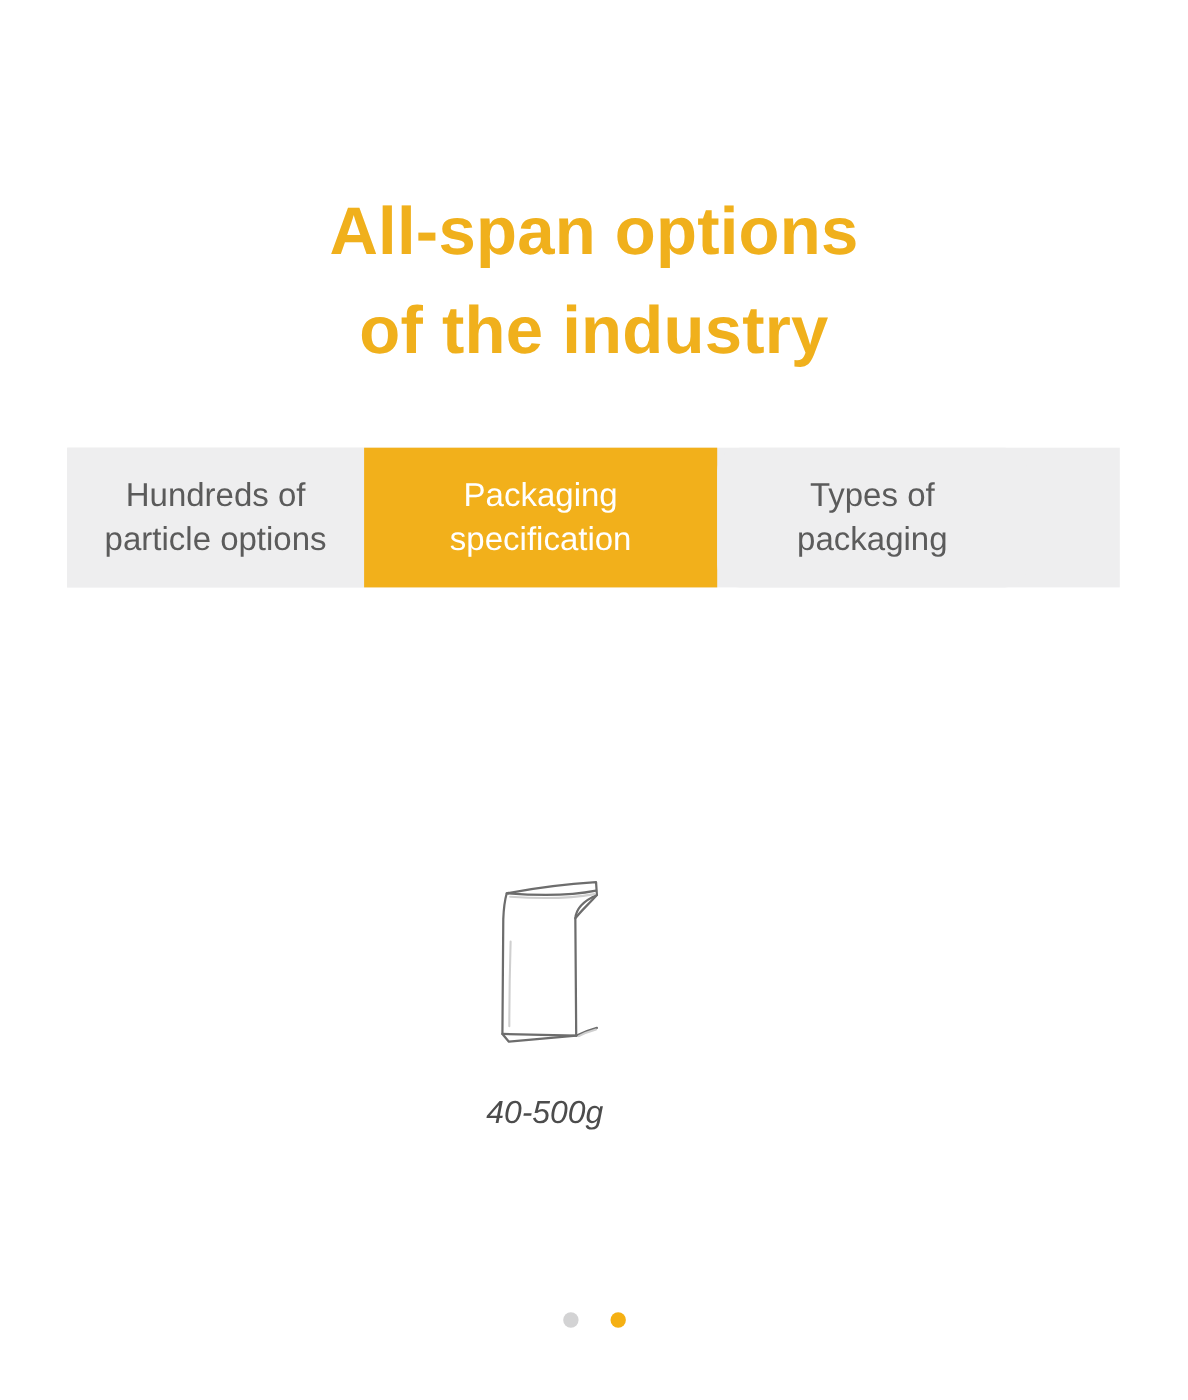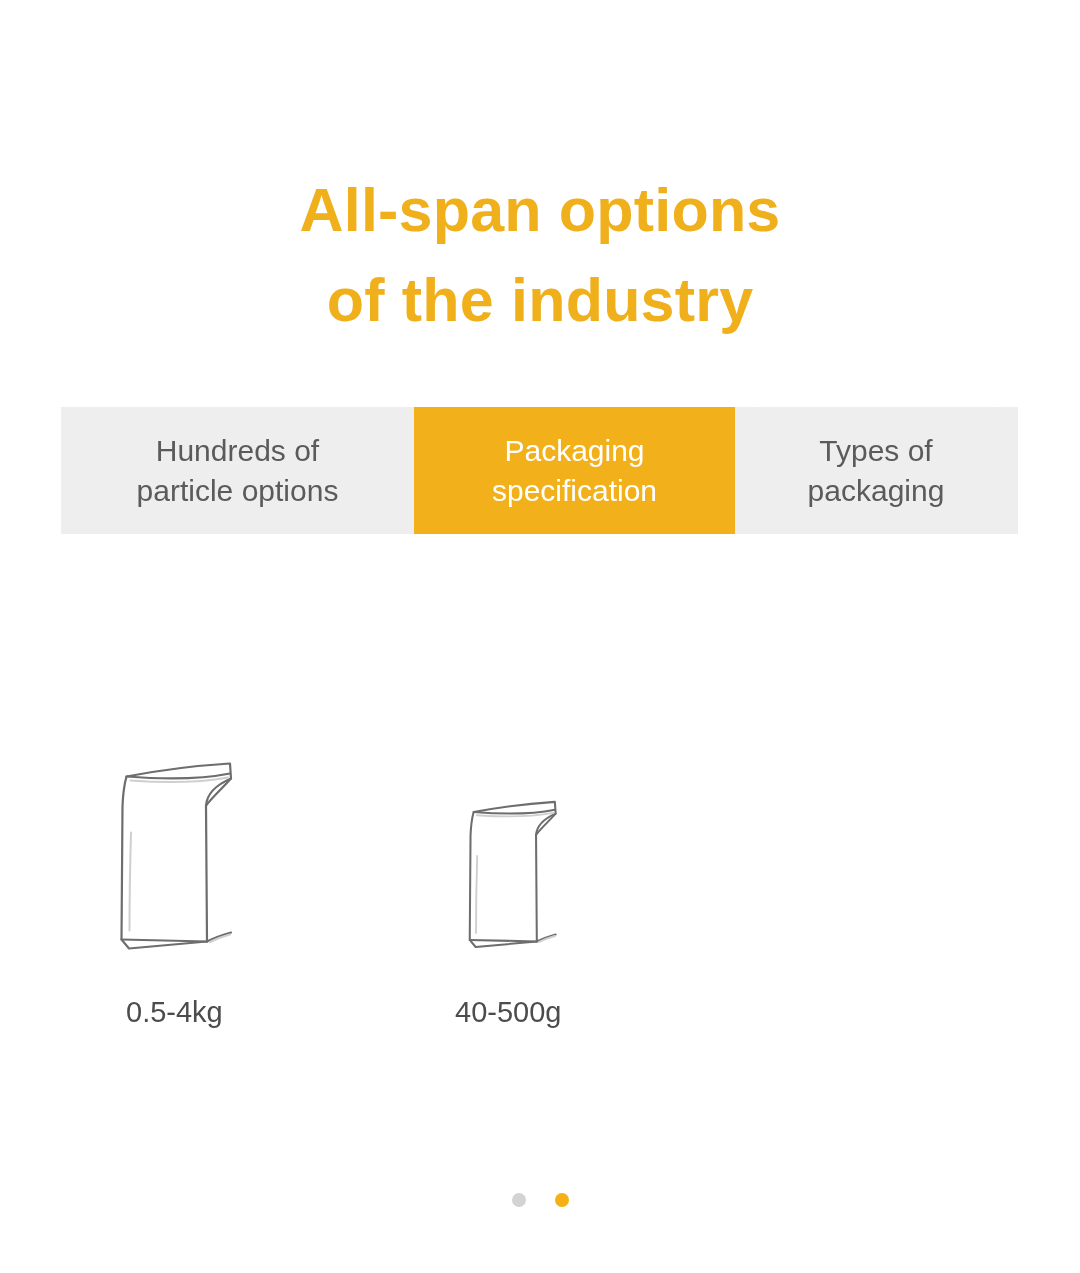--- a/index.html
+++ b/index.html
@@ -51,21 +51,21 @@
     font-size: 30px;
     line-height: 1.33;
     color: #5b5b5b;
     background: #eeeeef;
     white-space: pre-line;
     box-sizing: border-box;
     padding: 0 6px;
     cursor: pointer;
     user-select: none;
   }
-  .tab-1 { width: 353px; }
+  .tab-1 { width: 270px; }
   .tab-2 { width: 321px; }
   .tab-3 { width: 282px; border-radius: 21px; }
   .tab.is-active {
     background: #f2b01b;
     color: #ffffff;
   }
 
   
   .product-row {
     position: absolute;
@@ -77,21 +77,21 @@
   .product-item {
     position: absolute;
     top: 0;
   }
   .product-item .bag-wrap {
     position: absolute;
     bottom: 0;
     left: 0;
   }
   .item-large { left: 118px; width: 160px; height: 300px; }
-  .item-small { left: 467px; width: 135px; height: 300px; }
+  .item-small { left: 454px; width: 135px; height: 300px; font-style: italic; }
 
   .item-large .bag-wrap { left: 0; top: 22px; width: 116px; height: 192px; }
   .item-small .bag-wrap { left: 0; top: 58px; width: 91px; height: 156px; }
 
   .bag-wrap svg { display: block; width: 100%; height: 100%; }
 
   .product-label {
     position: absolute;
     top: 258px;
     left: 0;
@@ -133,46 +133,20 @@
   <div class="tab tab-1">Hundreds of
 particle options</div>
   <div class="tab tab-2 is-active">Packaging
 specification</div>
   <div class="tab tab-3">Types of
 packaging</div>
 </div>
 
 <div class="product-row">
 
-  <div class="product-item item-large">
-    <div class="bag-wrap">
-      <svg viewBox="0 0 116 192" xmlns="http://www.w3.org/2000/svg">
-        <g fill="none" stroke="#6d6d6d" stroke-width="2.2" stroke-linecap="round" stroke-linejoin="round">
-          <path d="M8.5 14.5 C 45 7.5, 80 3.5, 112 1.5
-                   L 113 16.5
-                   C 97 23.5, 89 31.5, 88 43.5
-                   L 89 179.5
-                   L 11 186.5
-                   L 3.5 177.5
-                   L 4.5 44.5
-                   C 5 31.5, 6.5 21.5, 8.5 14.5 Z"></path>
-          <path d="M8.5 14.5 C 46 17.5, 82 17.5, 112 11.5"></path>
-          <path d="M88 43.5 C 95 34.5, 103 27.5, 113 16.5"></path>
-          <path d="M3.5 177.5 L 89 179.5"></path>
-          <path d="M89 179.5 C 96 176, 104 173, 113 170.5"></path>
-        </g>
-        <g fill="none" stroke="#cfcfcf" stroke-width="2" stroke-linecap="round" stroke-linejoin="round">
-          <path d="M12.5 18.5 C 47 21, 80 21, 110 15.5"></path>
-          <path d="M13 70.5 C 12 104.5, 11.5 138.5, 11.5 168.5"></path>
-          <path d="M92 180 C 98 177, 105 174.5, 112 172.5"></path>
-        </g>
-      </svg>
-    </div>
-    <div class="product-label">0.5-4kg</div>
-  </div>
 
   <div class="product-item item-small">
     <div class="bag-wrap">
       <svg viewBox="0 0 116 192" xmlns="http://www.w3.org/2000/svg">
         <g fill="none" stroke="#6d6d6d" stroke-width="2.6" stroke-linecap="round" stroke-linejoin="round">
           <path d="M8.5 14.5 C 45 7.5, 80 3.5, 112 1.5
                    L 113 16.5
                    C 97 23.5, 89 31.5, 88 43.5
                    L 89 179.5
                    L 11 186.5

